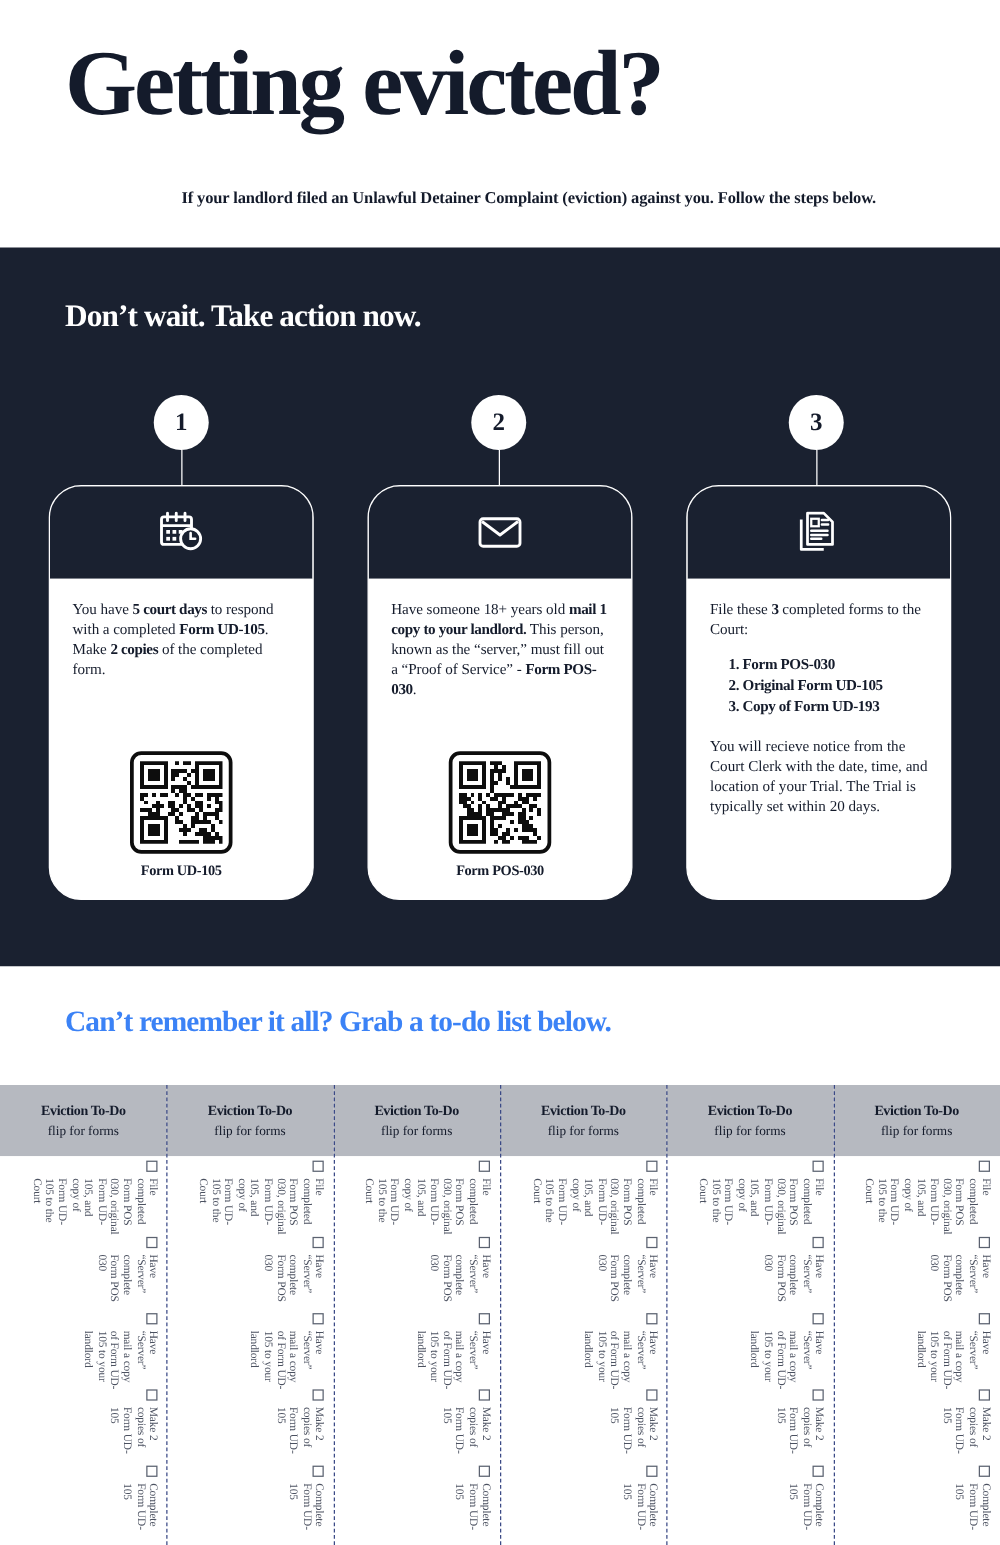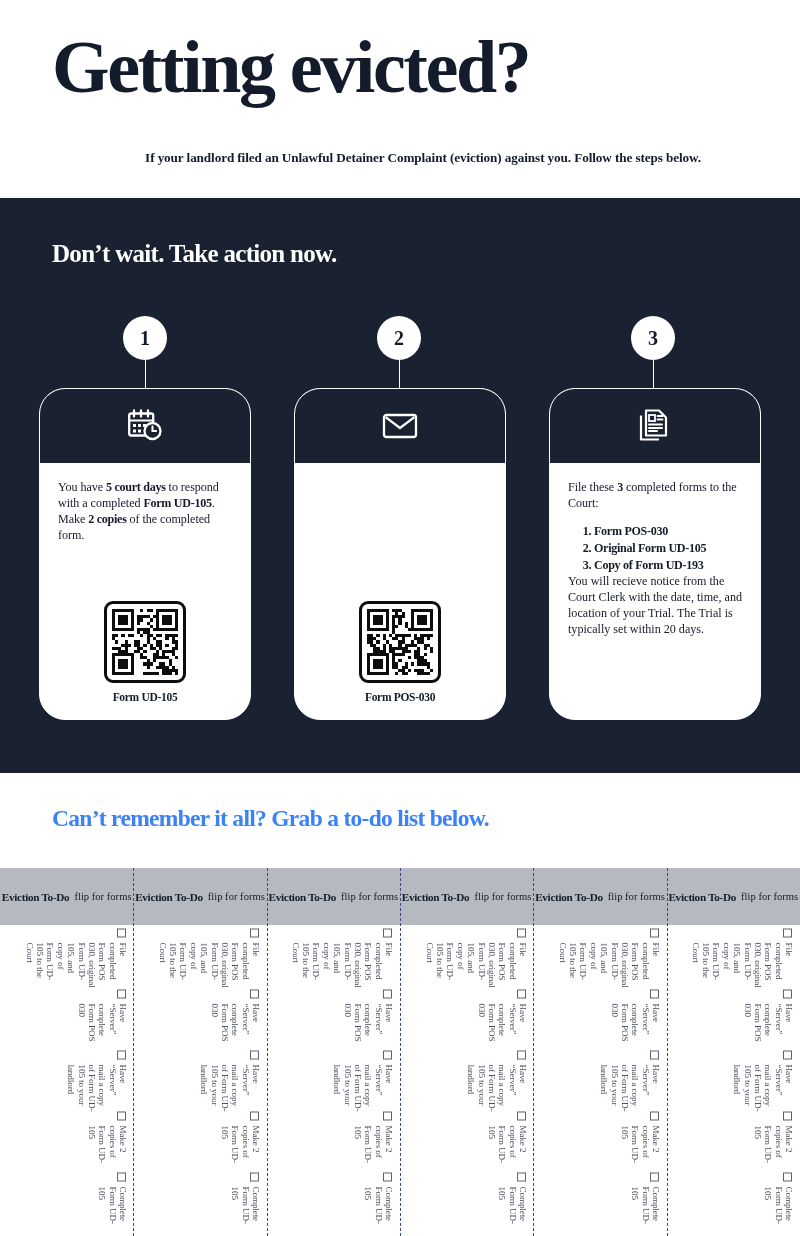--- a/index.html
+++ b/index.html
@@ -122,21 +122,21 @@
   .card-list {
     margin: 12px 0 0 26px;
     font-size: 12.1px;
     line-height: 1.38;
     font-weight: 700;
     color: #141b2b;
     letter-spacing: -0.3px;
   }
   .card-list li { list-style: decimal; }
   .card-note {
-    margin-top: 0;
+    margin-top: 16px;
     font-size: 12.1px;
     line-height: 1.33;
     color: #141b2b;
   }
 
   
   .qr-wrap {
     position: absolute;
     left: 0; right: 0;
     bottom: 16px;
@@ -179,21 +179,21 @@
   }
   .strip {
     position: relative;
     flex: 1 1 0;
     height: 368px;
   }
   .strip-head {
     height: 57px;
     background: #b6b9c0;
     display: flex;
-    flex-direction: row;
+    flex-direction: column;
     align-items: center;
     justify-content: center;
     gap: 5px;
   }
   .strip-title {
     font-size: 11.2px;
     font-weight: 700;
     color: #141b2b;
     letter-spacing: -0.3px;
   }
@@ -528,20 +528,21 @@
     <div class="card" style="left:294px;">
       <div class="card-head">
         <span>
           <svg width="36" height="28" viewBox="0 0 36 28" fill="none">
             <rect x="2" y="3" width="32" height="22" rx="2.5" stroke="#fff" stroke-width="2.3"></rect>
             <path d="M3.6 5.2 18 16 32.4 5.2" stroke="#fff" stroke-width="2.3" stroke-linejoin="round"></path>
           </svg>
         </span>
       </div>
       <div class="card-body">
+        <div class="card-text"><span>Have someone 18+ years old </span><b>mail 1 copy to your landlord.</b><span> This person, known as the “server,” must fill out a “Proof of Service” - </span><b>Form POS-030</b><span>.</span></div>
         <div class="qr-wrap">
           <div class="qr-box">
             <svg viewBox="0 0 21 21" shape-rendering="crispEdges">
                 <rect x="0" y="0" width="1" height="1" fill="#0d0d0d"></rect>
                 <rect x="1" y="0" width="1" height="1" fill="#0d0d0d"></rect>
                 <rect x="2" y="0" width="1" height="1" fill="#0d0d0d"></rect>
                 <rect x="3" y="0" width="1" height="1" fill="#0d0d0d"></rect>
                 <rect x="4" y="0" width="1" height="1" fill="#0d0d0d"></rect>
                 <rect x="5" y="0" width="1" height="1" fill="#0d0d0d"></rect>
                 <rect x="6" y="0" width="1" height="1" fill="#0d0d0d"></rect>

